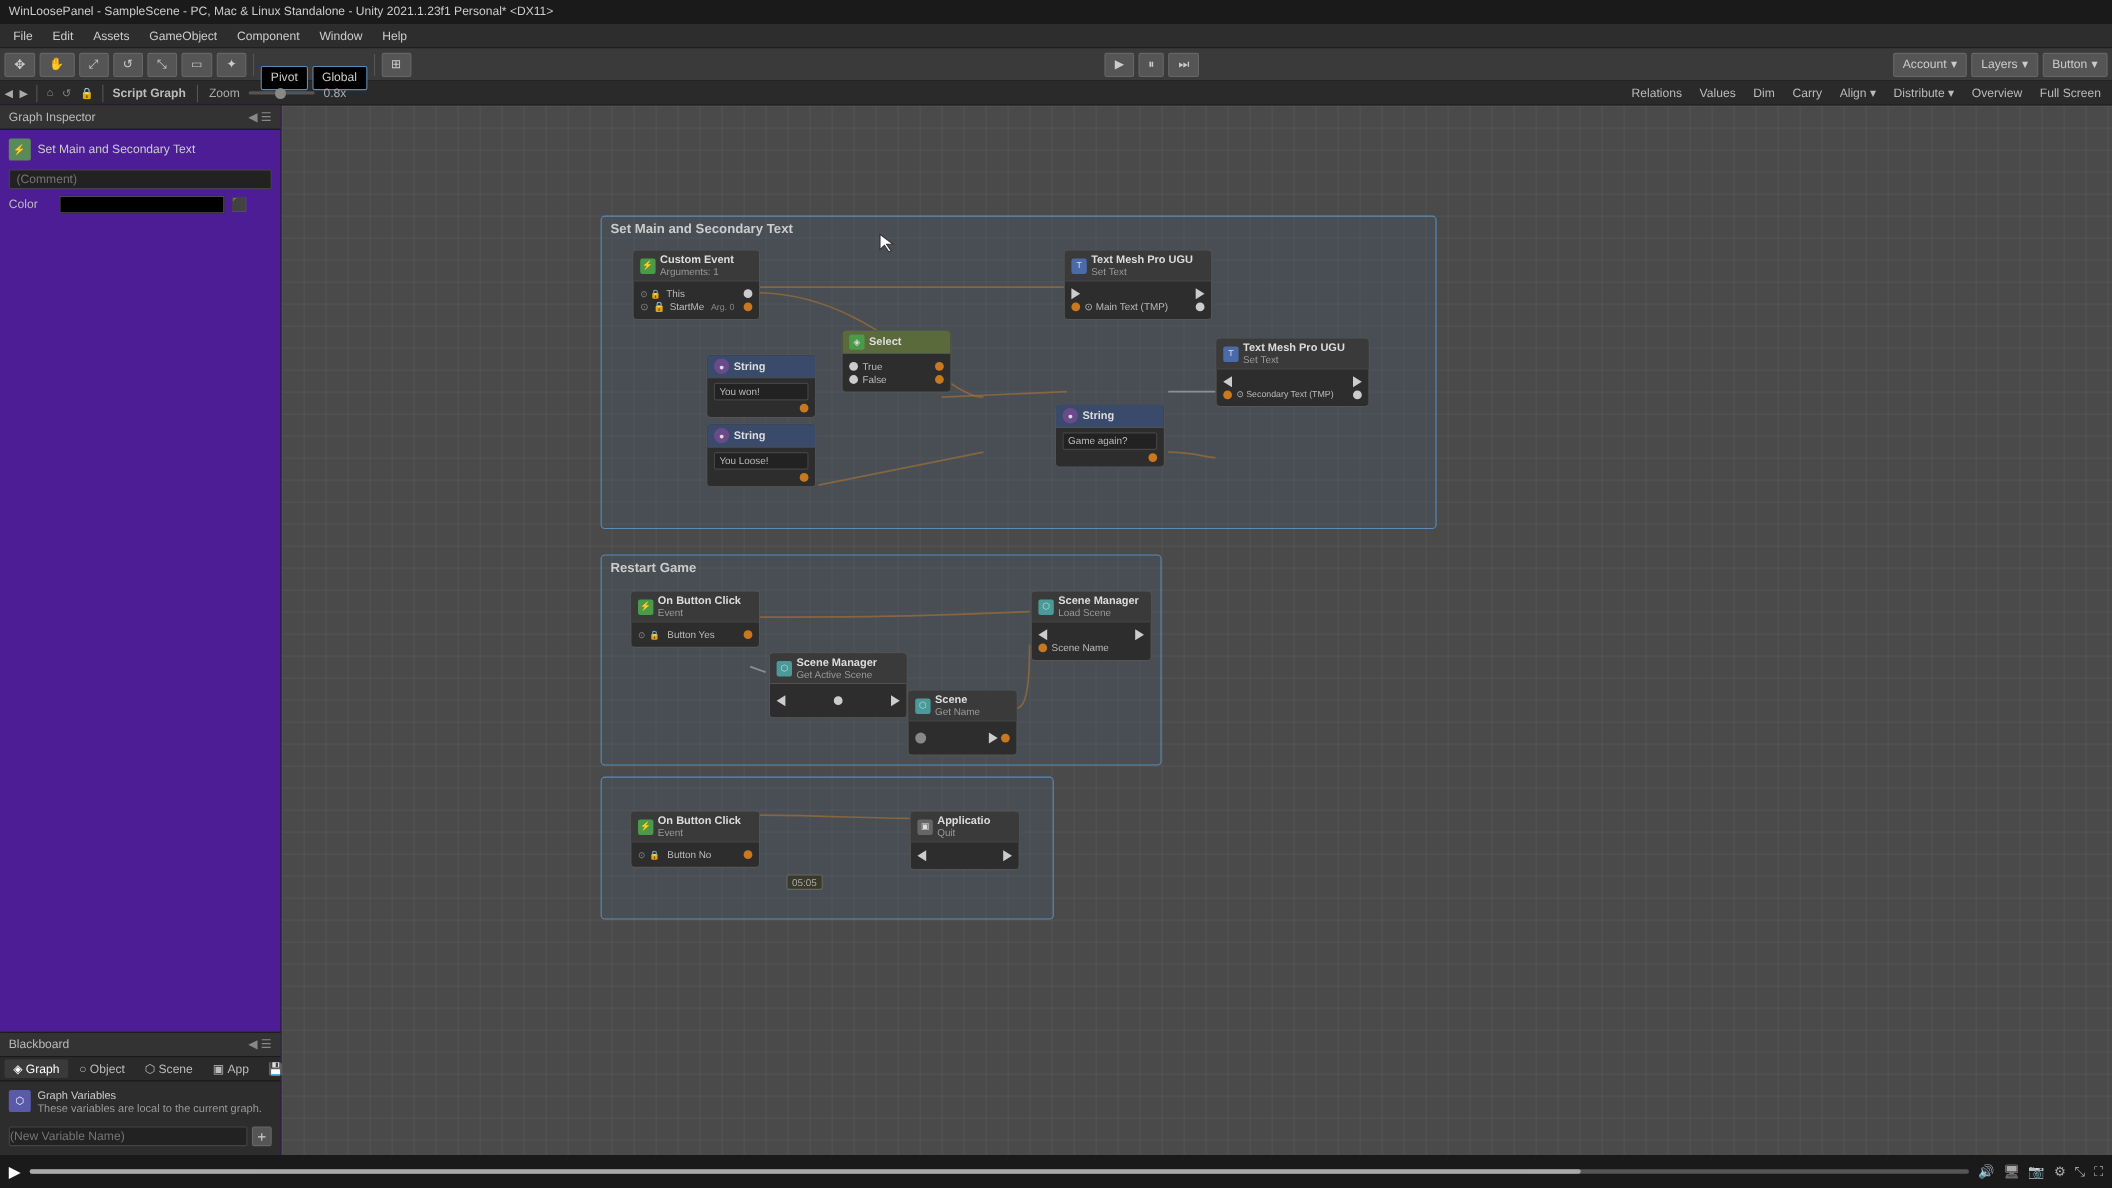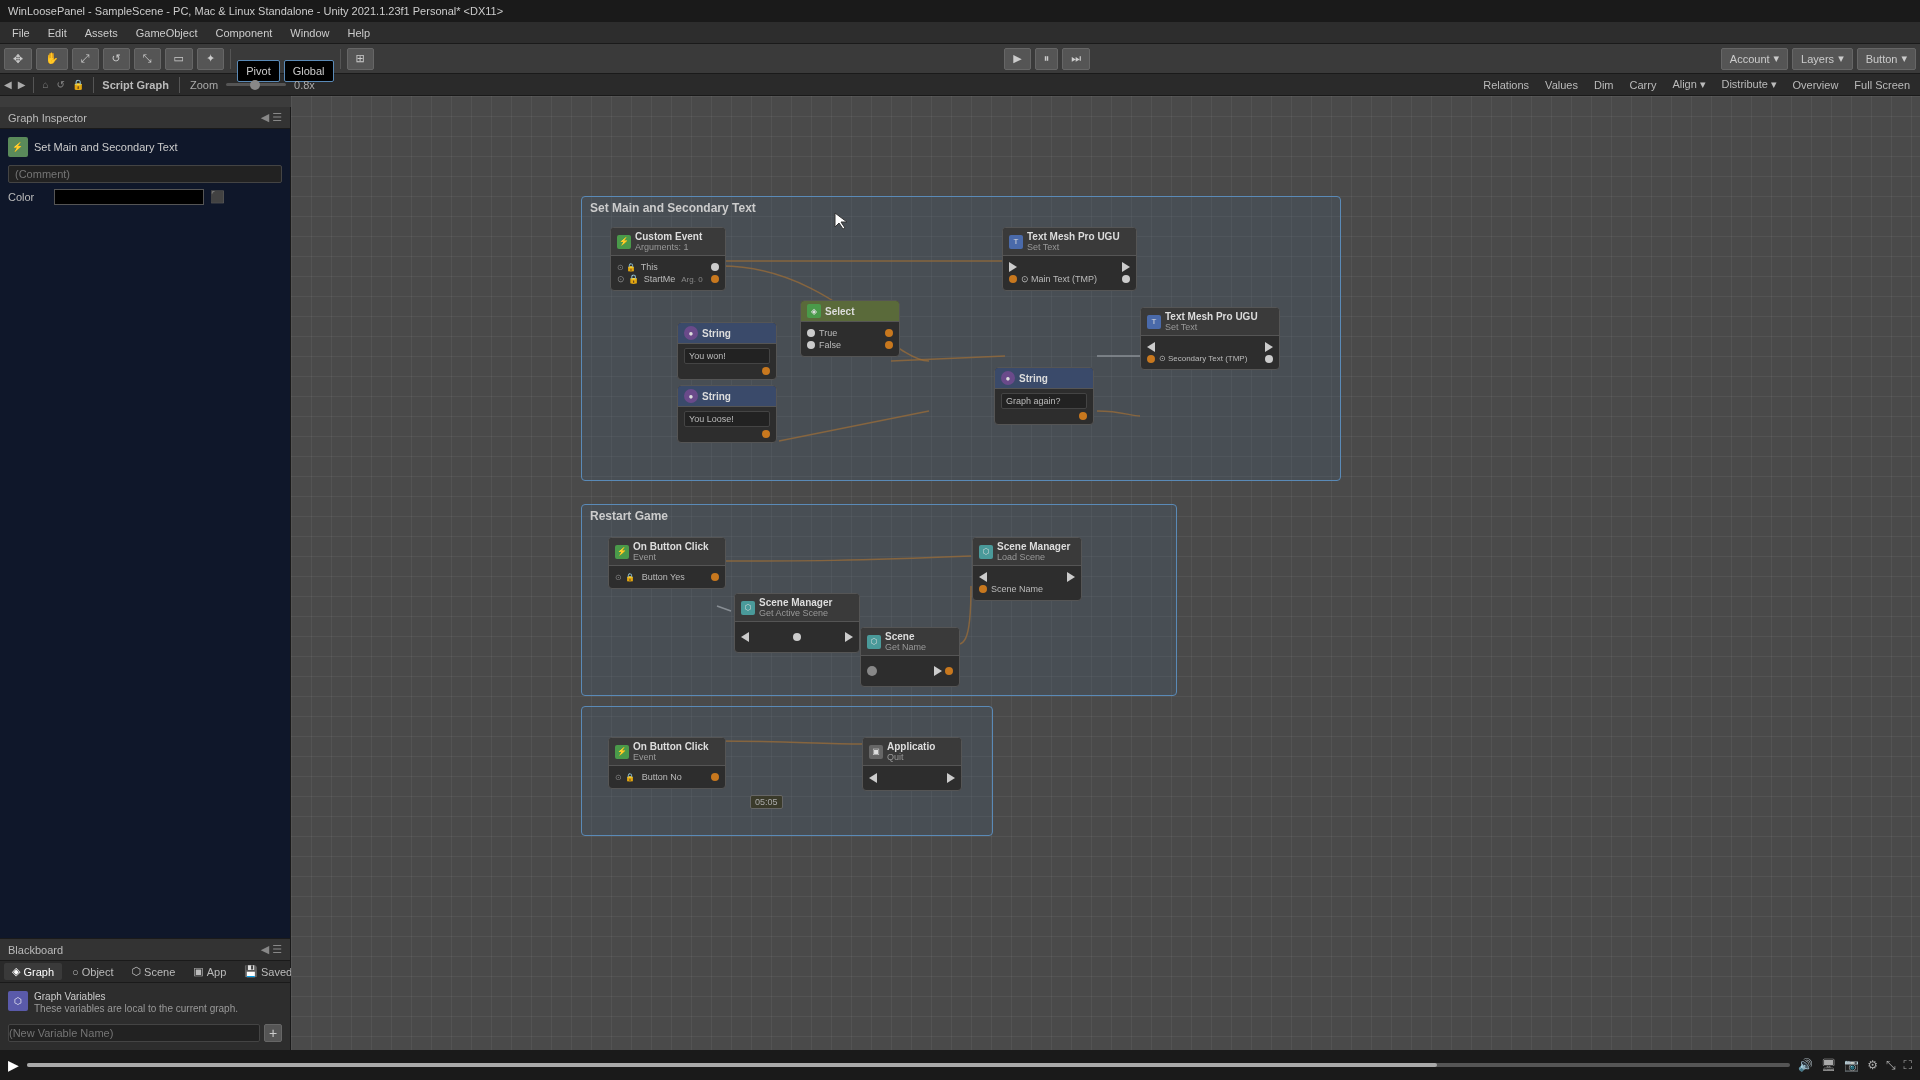--- a/index.html
+++ b/index.html
@@ -81,26 +81,25 @@
 
     
     #main-layout {
       display: flex;
       height: calc(1080px - 22px - 22px - 30px - 22px - 22px - 30px);
       position: relative;
     }
 
     
     #left-panel {
-      width: 291px;
-      background: #0f172a;
+      width: 256px;
+      background: #4c1d95;
       border-right: 1px solid #1a1a1a;
       display: flex;
       flex-direction: column;
-      margin-top: 11px;
     }
 
     #graph-inspector-header {
       background: #333;
       padding: 4px 8px;
       border-bottom: 1px solid #1a1a1a;
       display: flex;
       align-items: center;
       justify-content: space-between;
     }
@@ -684,21 +683,21 @@
           </div>
         </div>
       </div>
 
       <div class="node string-node" style="left:412px;top:170px;width:100px;">
         <div class="node-header">
           <div class="node-icon blue" style="background:#6a4a8a;border-radius:50%;">●</div>
           <div class="node-title">String</div>
         </div>
         <div class="node-body">
-          <div style="background:#222;border:1px solid #444;border-radius:2px;padding:2px 4px;font-size:9px;color:#bbb;">Graph again?</div>
+          <div style="background:#222;border:1px solid #444;border-radius:2px;padding:2px 4px;font-size:9px;color:#bbb;">Game again?</div>
           <div style="margin-top:3px;display:flex;justify-content:flex-end;">
             <div class="port-dot orange"></div>
           </div>
         </div>
       </div>
 
       <div class="node" style="left:558px;top:110px;width:140px;">
         <div class="node-header">
           <div class="node-icon blue">T</div>
           <div>
@@ -717,21 +716,21 @@
             <div class="port-dot orange"></div>
             <span style="font-size:8px;color:#bbb;">⊙ Secondary Text (TMP)</span>
             <div style="margin-left:auto;">
                 <div class="port-dot white"></div>
               </div>
           </div>
         </div>
       </div>
     </div>
 
-    <div class="graph-group" style="left:290px;top:408px;width:596px;height:192px;">
+    <div class="graph-group" style="left:290px;top:408px;width:510px;height:192px;">
       <div class="graph-group-title">Restart Game</div>
 
       <div class="node" style="left:26px;top:32px;width:118px;">
         <div class="node-header">
           <div class="node-icon green">⚡</div>
           <div>
             <div class="node-title">On Button Click</div>
             <div class="node-subtitle">Event</div>
           </div>
         </div>

